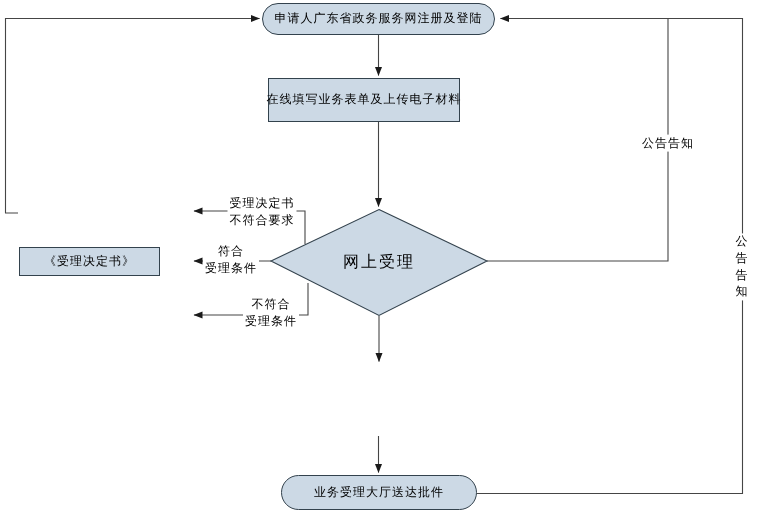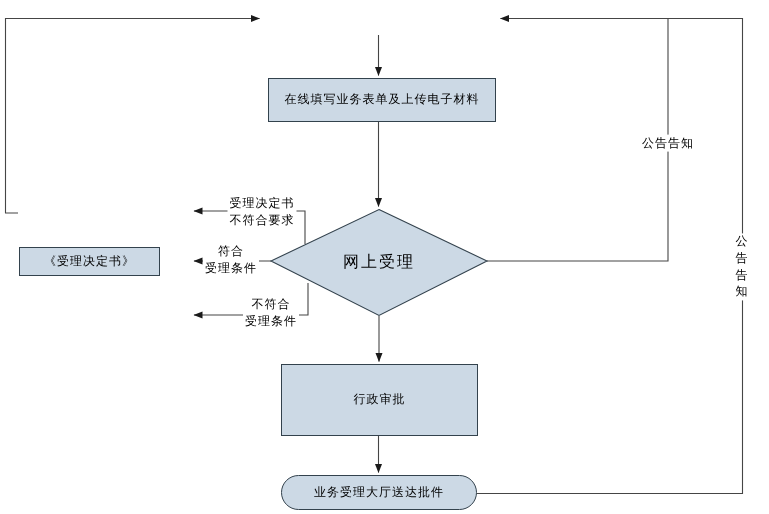--- a/index.html
+++ b/index.html
@@ -82,26 +82,26 @@
 
   <div class="edge-label" style="left:262px;top:212px;">受理决定书
 不符合要求</div>
   <div class="edge-label" style="left:231px;top:260px;">符合
 受理条件</div>
   <div class="edge-label" style="left:271px;top:313px;">不符合
 受理条件</div>
   <div class="edge-label" style="left:668px;top:143px;">公告告知</div>
   <div class="edge-label" style="left:742px;top:267px;">公告告知</div>
 
+  <div class="node stadium" style="left:262px;top:3px;width:233px;height:32px;">申请人广东省政务服务网注册及登陆</div>
 
-  <div class="node" style="left:268px;top:78px;width:228px;height:44px;">在线填写业务表单及上传电子材料</div>
+  <div class="node" style="left:268px;top:78px;width:192px;height:44px;">在线填写业务表单及上传电子材料</div>
 
   <div class="diamond-label" style="left:379px;top:262px;">网上受理</div>
 
 
   <div class="node" style="left:19px;top:247px;width:141px;height:29px;">《受理决定书》</div>
 
 
-  <div class="node" style="left:281px;top:364px;width:197px;height:72px;">行政审批</div>
 
   <div class="node stadium" style="left:281px;top:475px;width:196px;height:35px;">业务受理大厅送达批件</div>
 
 </div>
 
 </body></html>

